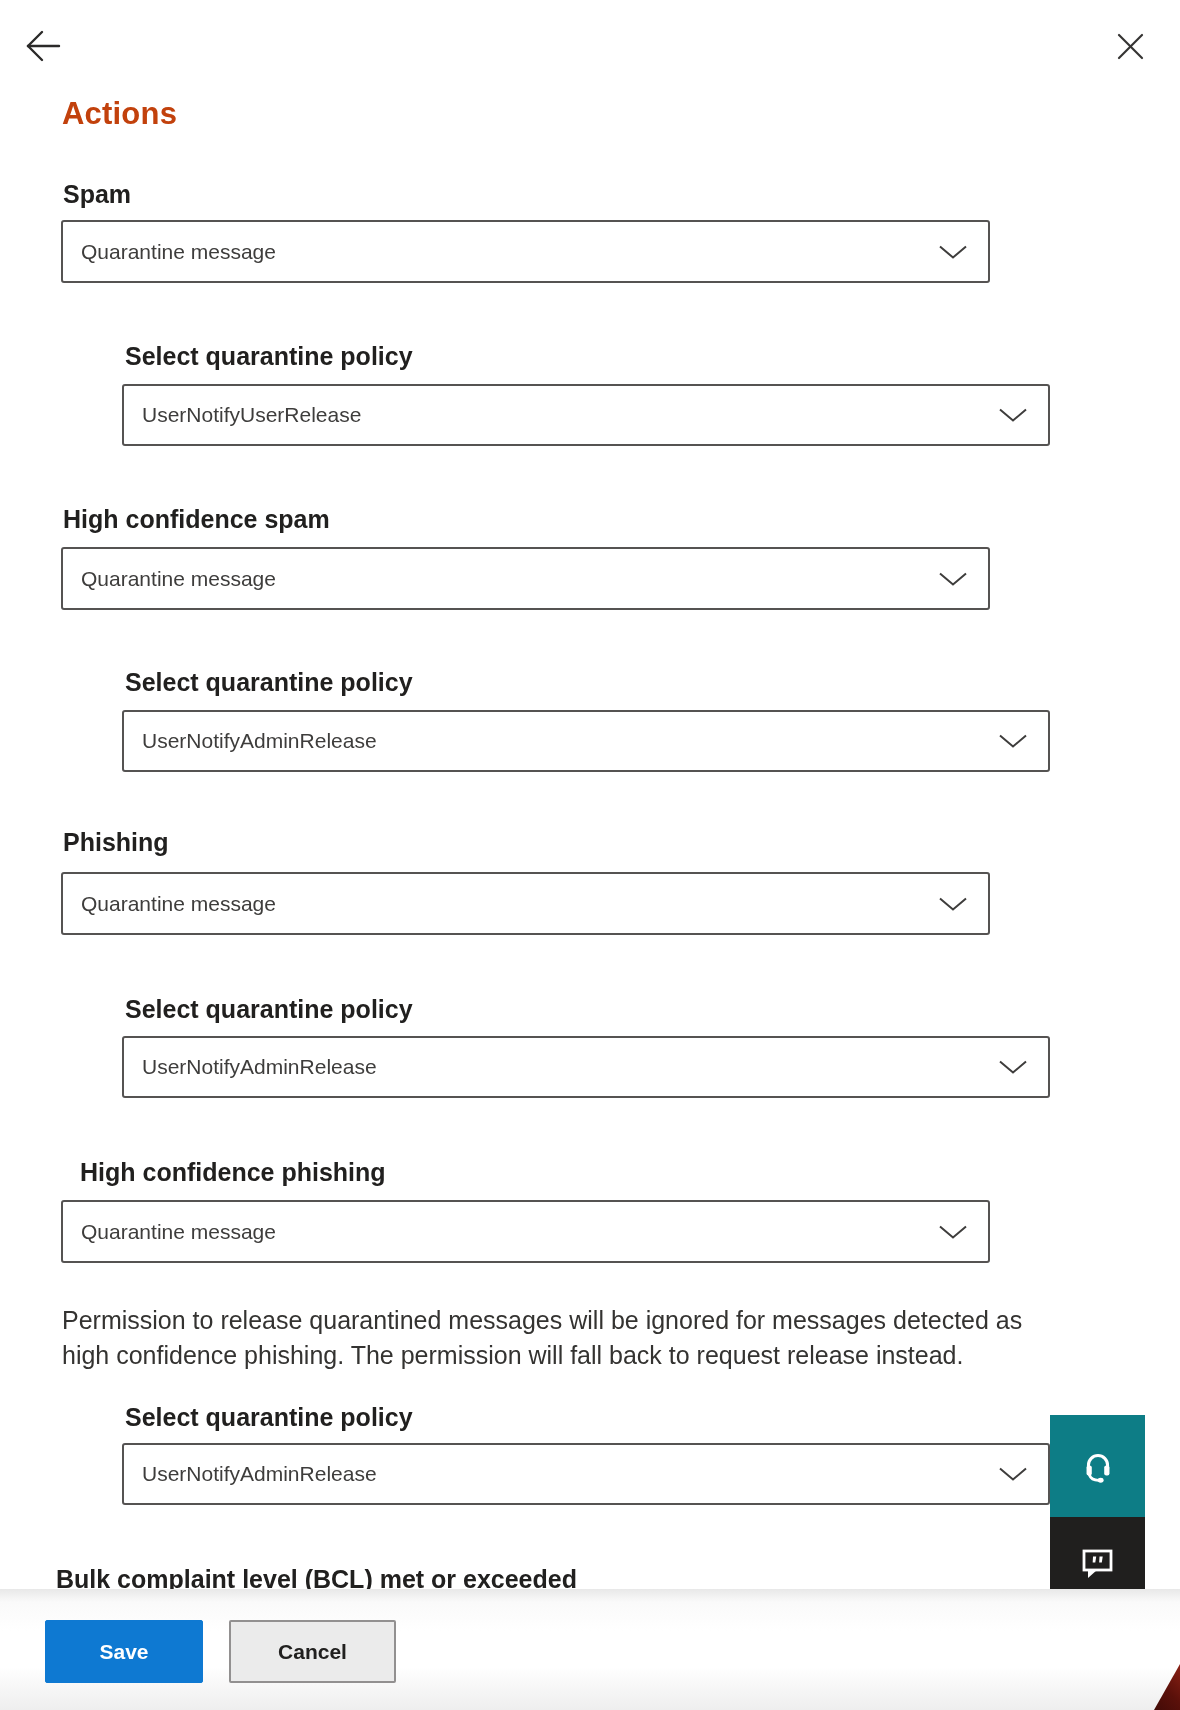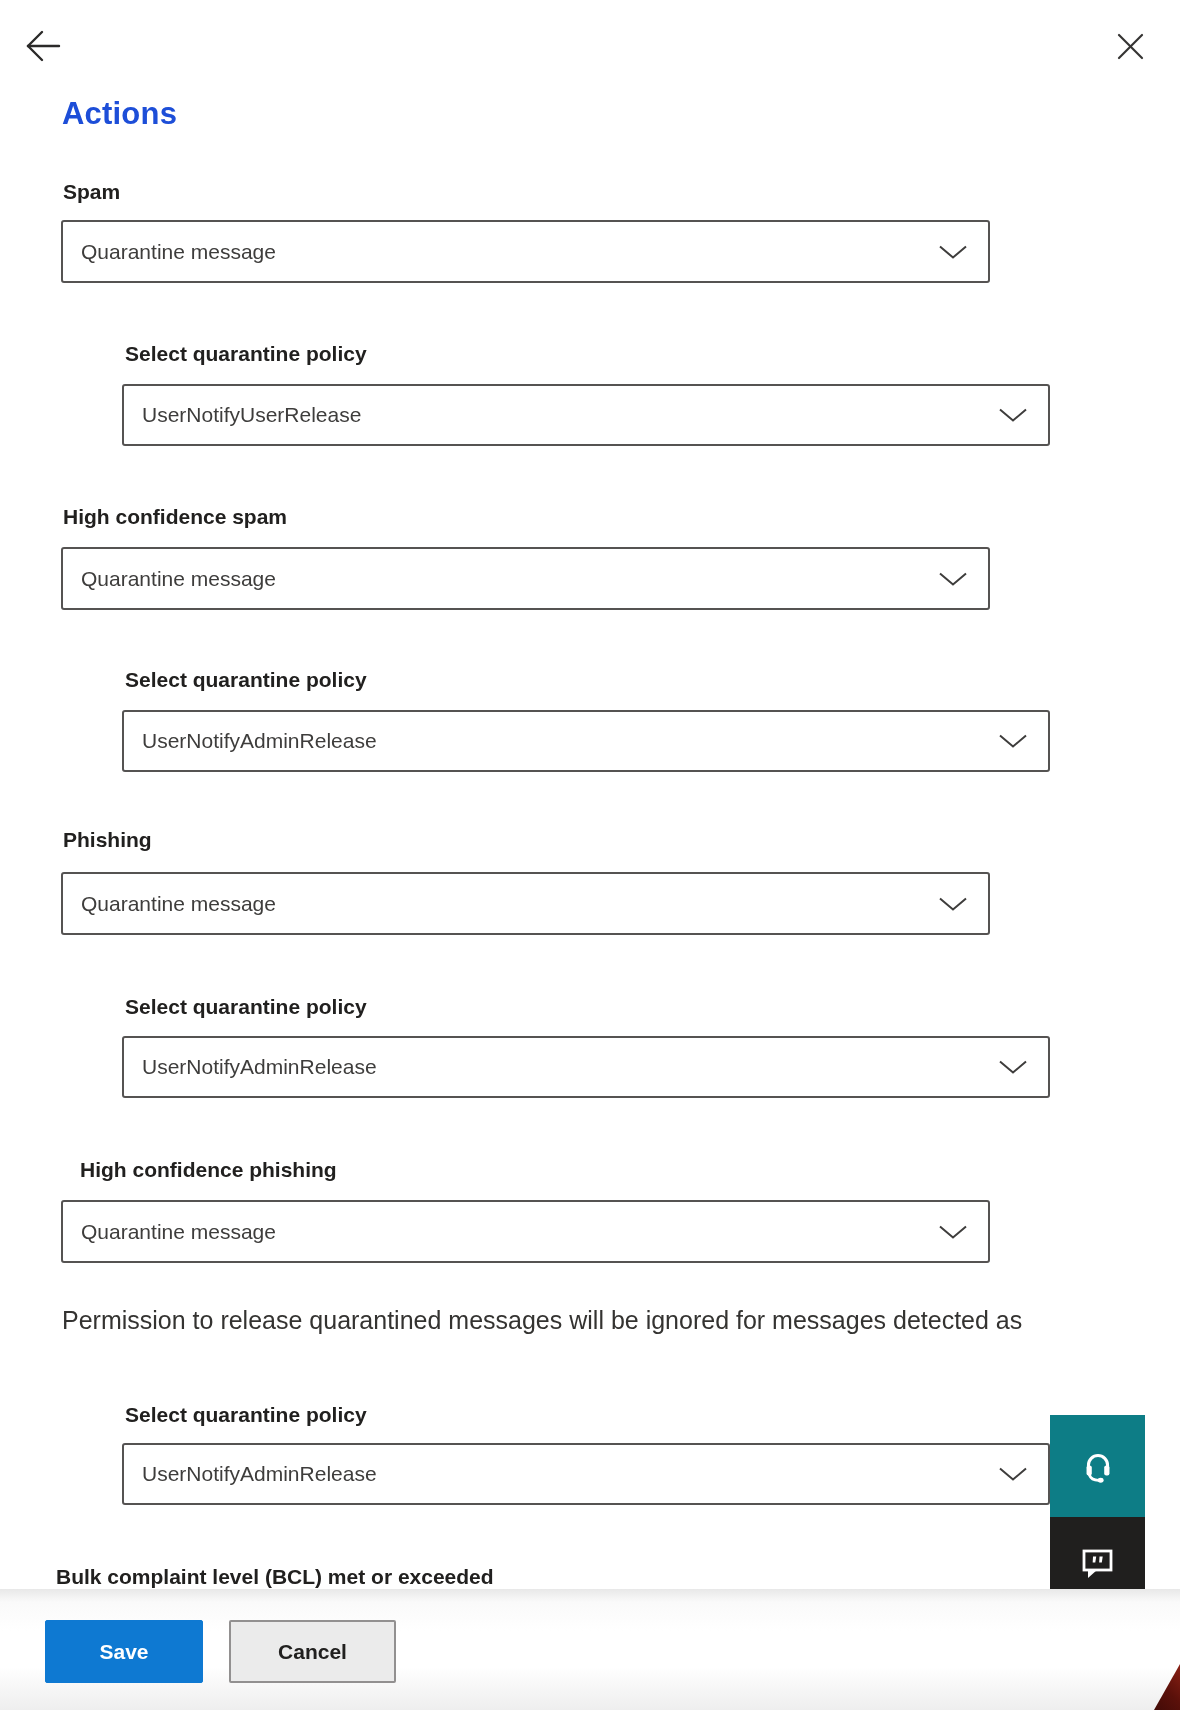--- a/index.html
+++ b/index.html
@@ -4,23 +4,23 @@
 <style>
   html,body{margin:0;padding:0;}
   body{
     width:1180px;height:1710px;position:relative;background:#ffffff;
     font-family:"Liberation Sans", sans-serif;overflow:hidden;color:#21201f;
   }
   .nav-icon{position:absolute;background:none;border:none;padding:0;cursor:pointer;line-height:0;}
   .nav-back{left:25px;top:29px;}
   .nav-close{left:1117px;top:33px;}
 
-  .title{position:absolute;left:62px;top:96px;margin:0;font-size:31px;font-weight:700;color:#1d4ed8;letter-spacing:0.2px;}
+  .title{position:absolute;left:62px;top:96px;margin:0;font-size:31px;font-weight:700;color:#c2410c;letter-spacing:0.2px;}
 
-  .lbl{position:absolute;font-size:21px;font-weight:700;color:#21201f;white-space:nowrap;}
+  .lbl{position:absolute;font-size:25px;font-weight:700;color:#21201f;white-space:nowrap;}
   .note{position:absolute;left:62px;top:1303px;margin:0;width:1080px;font-size:25px;line-height:35px;font-weight:400;color:#343331;}
 
   .combo{
     position:absolute;box-sizing:border-box;background:#fff;
     border:2px solid #555352;border-radius:3px;
     display:flex;align-items:center;padding:13px 18px;cursor:pointer;
   }
   .combo-top{left:61px;width:929px;height:63px;}
   .combo-ind{left:122px;width:928px;height:62px;}
   .combo .val{font-size:21px;color:#3e3d3c;white-space:nowrap;}
@@ -130,20 +130,21 @@
 
 <div class="lbl l-hcp">High confidence phishing</div>
 <div class="combo combo-top c-hcp">
   <span class="val">Quarantine message</span>
   <svg class="chev" width="30" height="15" viewBox="0 0 30 15">
     <polyline points="2,2 15,13 28,2" fill="none" stroke="#3e3d3c" stroke-width="2"></polyline>
   </svg>
 </div>
 <p class="note">
   <span>Permission to release quarantined messages will be ignored for messages detected as</span><br>
+  <span>high confidence phishing. The permission will fall back to request release instead.</span>
 </p>
 <div class="lbl l-p4">Select quarantine policy</div>
 <div class="combo combo-ind c-p4">
   <span class="val">UserNotifyAdminRelease</span>
   <svg class="chev" width="30" height="15" viewBox="0 0 30 15">
     <polyline points="2,2 15,13 28,2" fill="none" stroke="#3e3d3c" stroke-width="2"></polyline>
   </svg>
 </div>
 
 <div class="lbl l-bulk">Bulk complaint level (BCL) met or exceeded</div>

